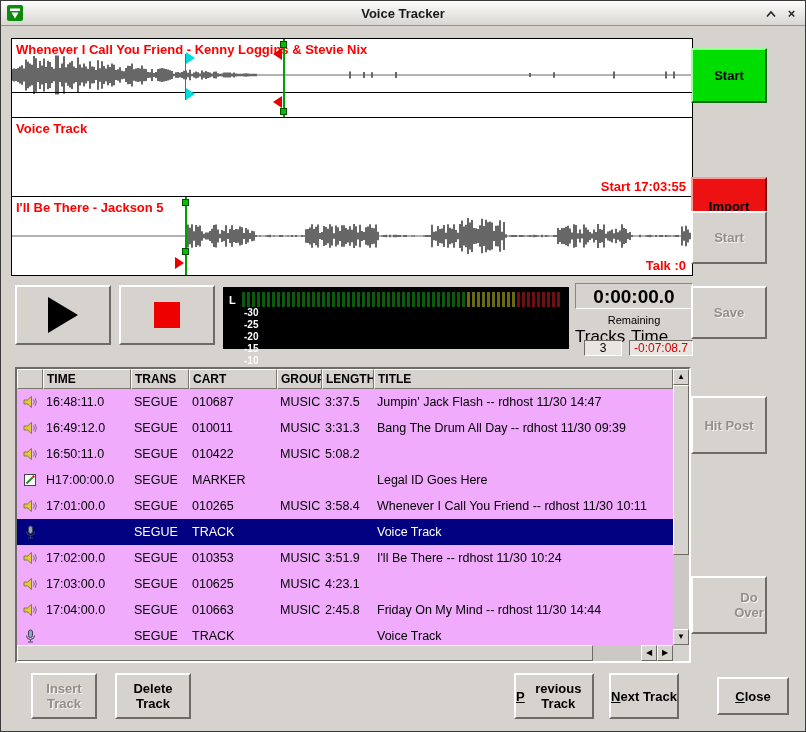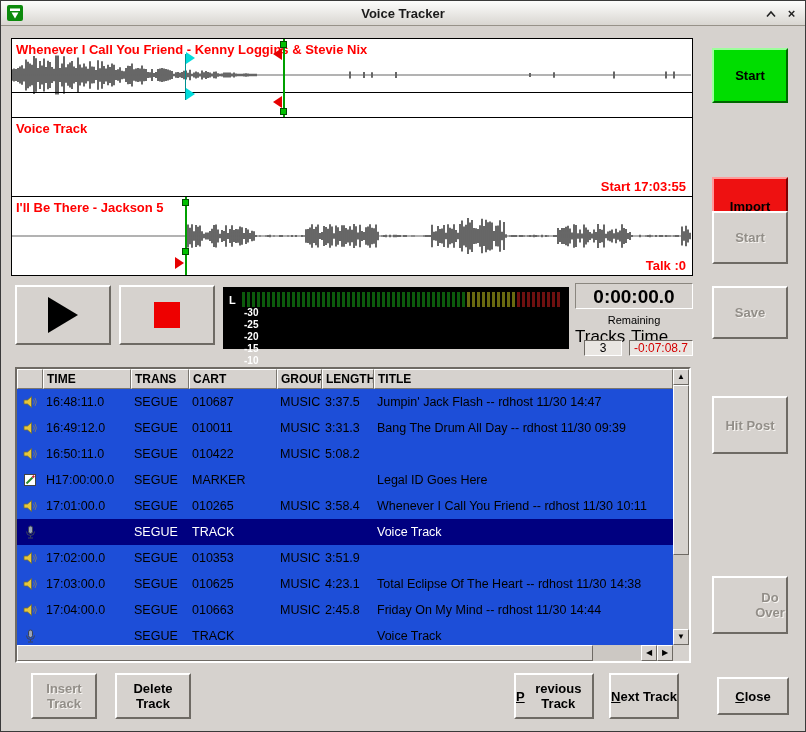--- a/index.html
+++ b/index.html
@@ -118,21 +118,21 @@
   .valbox {
     position:absolute; top:59px; height:16px;
     background:#e9e6e2; border:1px solid; border-color:#6e6a64 #fff #fff #6e6a64;
     font-size:12px; line-height:14px; text-align:center;
   }
   .valbox.tracks { left:9px;  width:38px; color:#000; }
   .valbox.time   { left:54px; width:64px; color:#d40000; }
 
   
   .sbtn {
-    position:absolute; left:711px; width:76px;
+    position:absolute; left:690px; width:76px;
     background:#d6d2ce;
     border:2px solid; border-color:#ffffff #6e6a64 #6e6a64 #ffffff;
     display:flex; align-items:center; justify-content:center;
     font-size:13px; font-weight:bold; color:#000; text-align:center; cursor:default;
   }
   .sbtn.green { top:47px;  height:55px; background:#00dd00; border-color:#9cff9c #006600 #006600 #9cff9c; }
   .sbtn.red   { top:128px; height:58px; background:#ee1111; border-color:#ff9a9a #7d0000 #7d0000 #ff9a9a;margin-top:48px; }
   .sbtn.p3 { top:210px; height:53px; }
   .sbtn.p4 { top:285px; height:53px; }
   .sbtn.p5 { top:395px; height:58px; }
@@ -145,21 +145,21 @@
     background:#fff;
     border:2px solid; border-color:#6e6a64 #ffffff #ffffff #6e6a64;
   }
   .log-main { position:absolute; left:0; top:0; width:656px; height:276px; overflow:hidden; background:#fff; }
   .log-header { display:flex; height:20px; }
   .hcell {
     background:#d6d2ce; font-size:12px; font-weight:bold; color:#000;
     border:1px solid; border-color:#ffffff #7a766f #7a766f #ffffff;
     display:flex; align-items:center; padding-left:3px; overflow:hidden; white-space:nowrap;
   }
-  .log-row { display:flex; height:26px; align-items:center; background:#1d4ed8; color:#000; }
+  .log-row { display:flex; height:26px; align-items:center; background:#f0abfc; color:#000; }
   .log-row.selected { background:#000080; color:#fff; }
   .cell { font-size:12.5px; padding-left:3px; overflow:hidden; white-space:nowrap; }
   .cell.c0 { display:flex; justify-content:center; padding-left:0; }
   .c0{width:26px;flex:none;} .c1{width:88px;flex:none;} .c2{width:58px;flex:none;}
   .c3{width:88px;flex:none;} .c4{width:45px;flex:none;} .c5{width:52px;flex:none;} .c6{flex:1;}
 
   .vscroll { position:absolute; right:0; top:0; width:16px; height:276px; background:#ccc8c3; }
   .hscroll { position:absolute; left:0; bottom:0; width:656px; height:16px; background:#ccc8c3; }
   .corner  { position:absolute; right:0; bottom:0; width:16px; height:16px; background:#d6d2ce; }
   .scb {
@@ -406,35 +406,35 @@
             <svg width="15" height="14" viewBox="0 0 15 14">
               <polygon points="1,5 4.5,5 8.5,1.5 8.5,12.5 4.5,9 1,9" fill="#e6c63c" stroke="#6b6b3c" stroke-width="0.8"></polygon>
               <path d="M10.5,4.5 q1.8,2.5 0,5 M12,3 q2.8,4 0,8" stroke="#777" fill="none" stroke-width="1"></path>
             </svg>
           </div>
     <div class="cell c1">17:02:00.0</div>
     <div class="cell c2">SEGUE</div>
     <div class="cell c3">010353</div>
     <div class="cell c4">MUSIC</div>
     <div class="cell c5">3:51.9</div>
+    <div class="cell c6">I'll Be There -- rdhost 11/30 10:24</div>
   </div>
 
   <div class="log-row">
     <div class="cell c0">
             <svg width="15" height="14" viewBox="0 0 15 14">
               <polygon points="1,5 4.5,5 8.5,1.5 8.5,12.5 4.5,9 1,9" fill="#e6c63c" stroke="#6b6b3c" stroke-width="0.8"></polygon>
               <path d="M10.5,4.5 q1.8,2.5 0,5 M12,3 q2.8,4 0,8" stroke="#777" fill="none" stroke-width="1"></path>
             </svg>
           </div>
     <div class="cell c1">17:03:00.0</div>
     <div class="cell c2">SEGUE</div>
     <div class="cell c3">010625</div>
     <div class="cell c4">MUSIC</div>
     <div class="cell c5">4:23.1</div>
-    <div class="cell c6">Total Eclipse Of The Heart -- rdhost 11/30 14:38</div>
   </div>
 
   <div class="log-row">
     <div class="cell c0">
             <svg width="15" height="14" viewBox="0 0 15 14">
               <polygon points="1,5 4.5,5 8.5,1.5 8.5,12.5 4.5,9 1,9" fill="#e6c63c" stroke="#6b6b3c" stroke-width="0.8"></polygon>
               <path d="M10.5,4.5 q1.8,2.5 0,5 M12,3 q2.8,4 0,8" stroke="#777" fill="none" stroke-width="1"></path>
             </svg>
           </div>
     <div class="cell c1">17:04:00.0</div>

